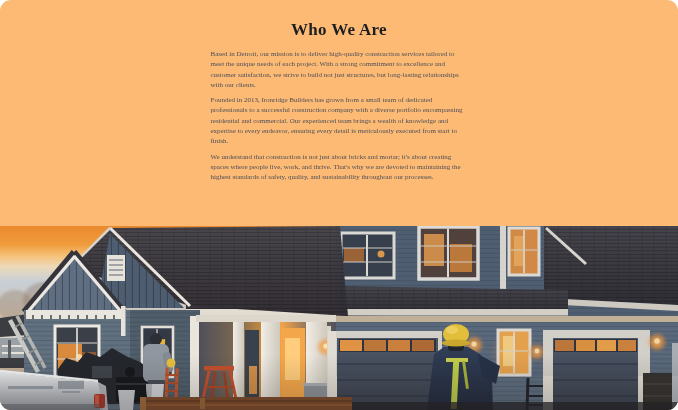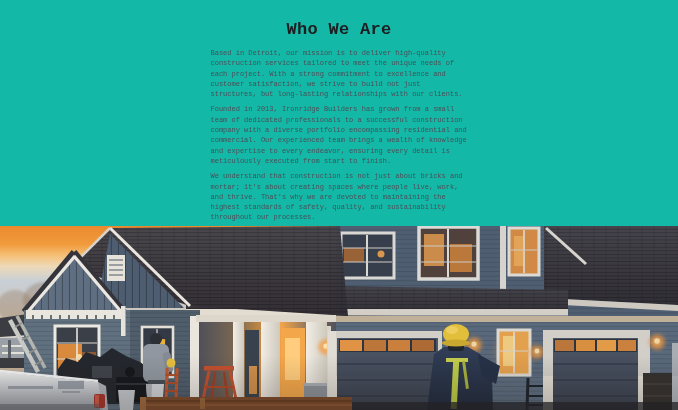--- a/index.html
+++ b/index.html
@@ -1,17 +1,17 @@
 <!DOCTYPE html>
 <html><head>
 <meta charset="utf-8">
 <style>
   html,body{margin:0;padding:0;background:#ffffff;}
-  .stage{position:relative;width:678px;height:410px;background:#14b8a6;overflow:hidden;
-         font-family:Liberation Mono, monospace;}
+  .stage{position:relative;width:678px;height:410px;background:#fdba74;overflow:hidden;
+         font-family:Liberation Serif, serif;border-radius:11px;}
   .about{position:absolute;top:0;left:0;right:0;}
   .about h1{margin:20px 0 9px 0;text-align:center;font-size:17px;font-weight:800;
             letter-spacing:.3px;color:#1d1e22;}
   .about .col{width:257px;margin:0 auto;}
   .about p{margin:0 0 5px 0;font-size:7px;line-height:10.3px;color:#4b4f59;text-align:left;}
   .hero{position:absolute;left:0;top:226px;width:678px;height:184px;margin:0;display:block;}
   .hero svg{display:block;width:678px;height:184px;}
 </style>
 </head>
 <body>

